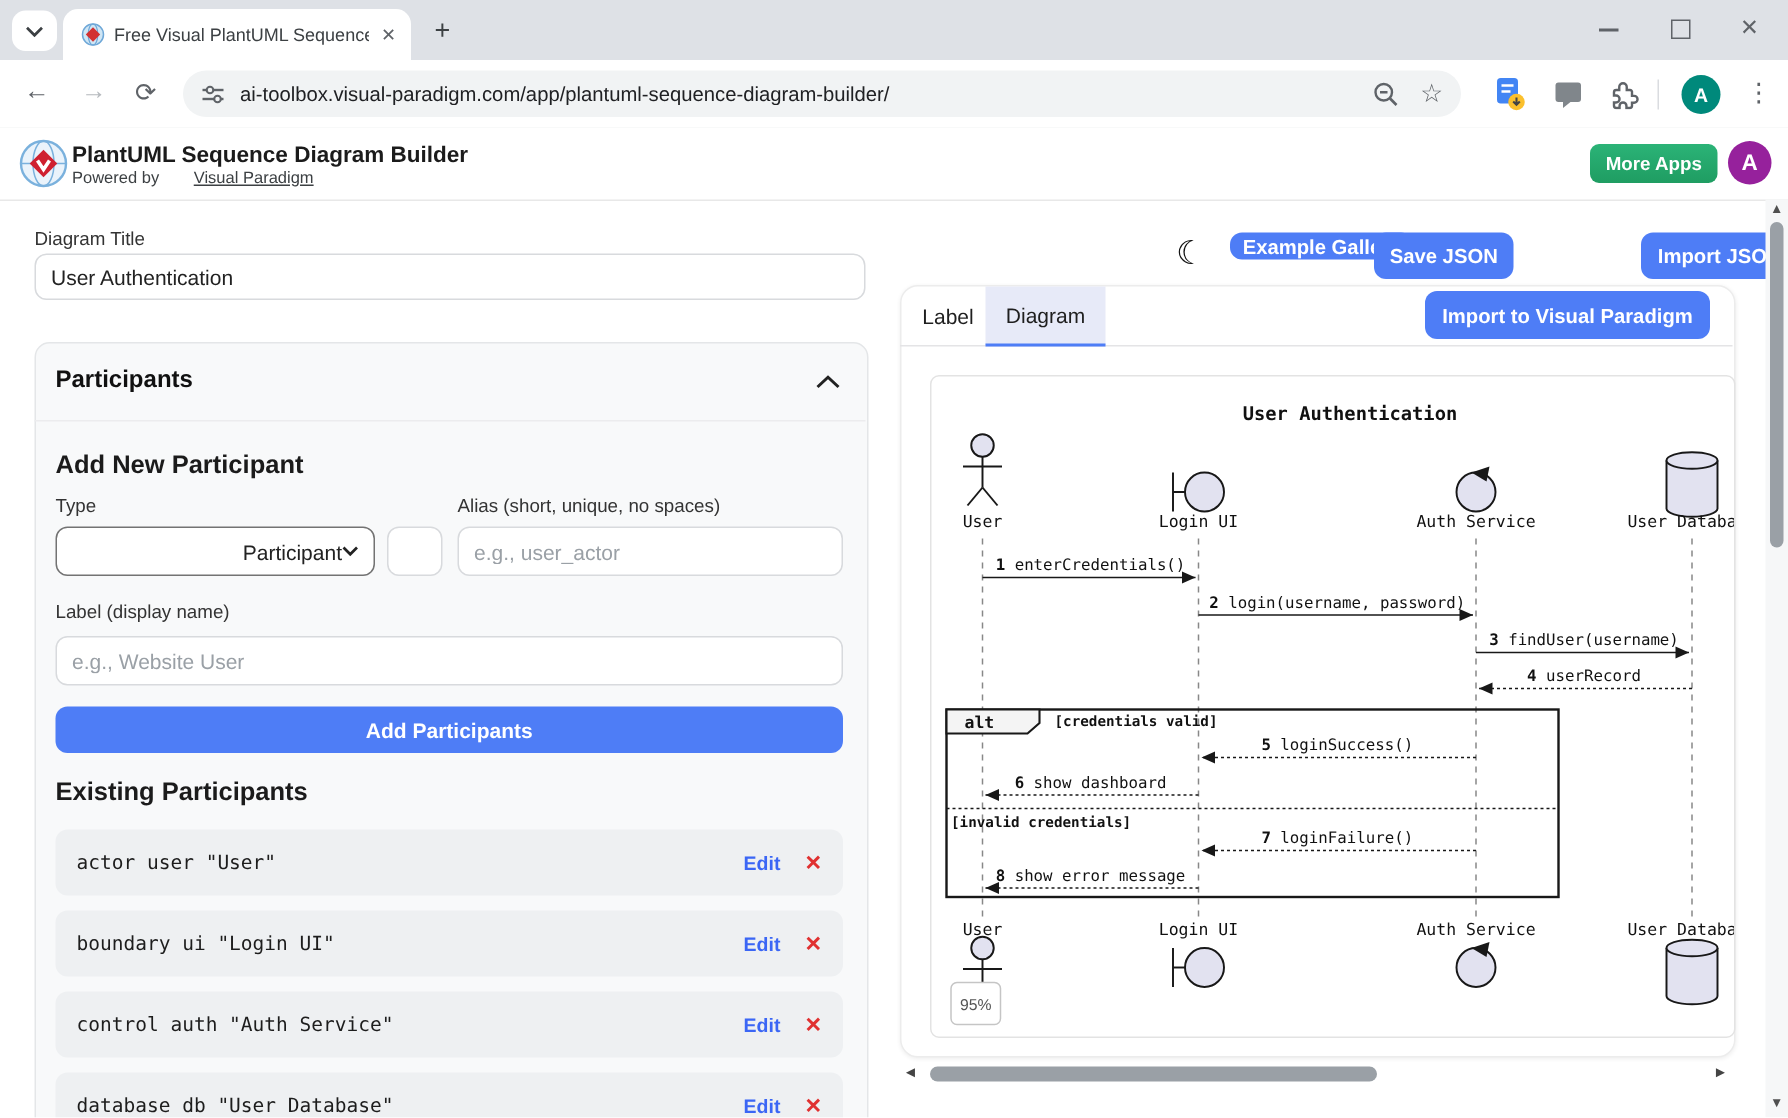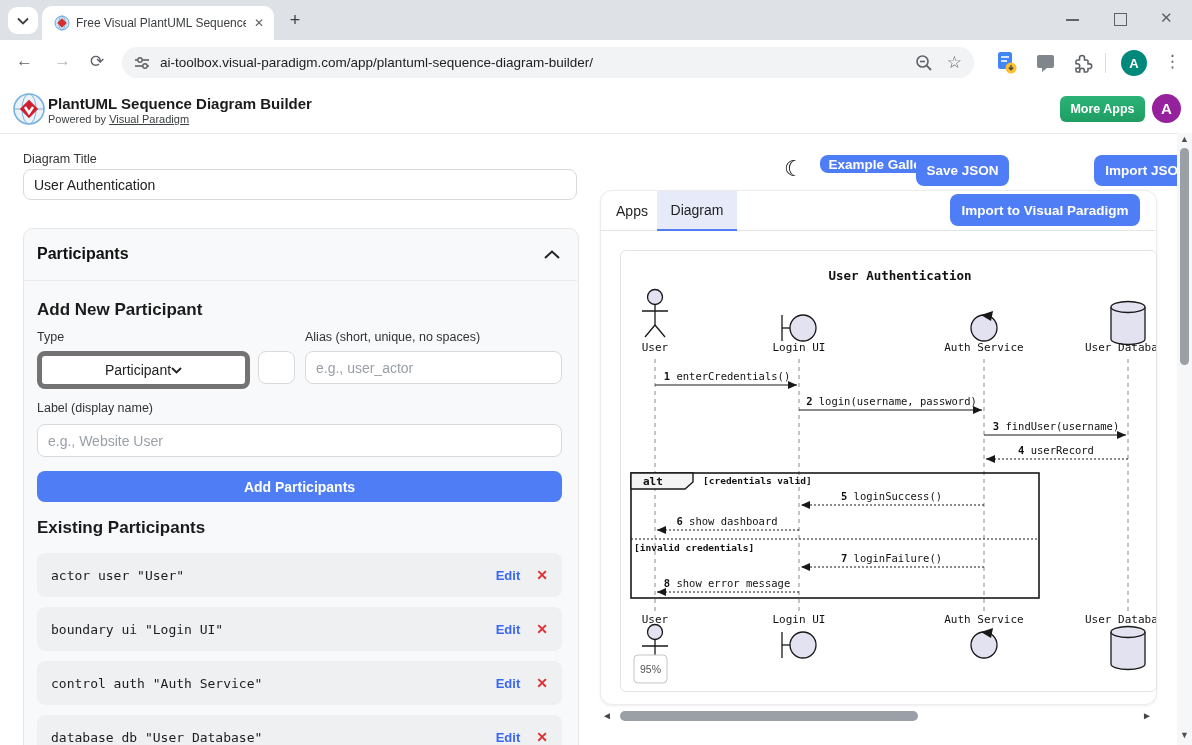--- a/index.html
+++ b/index.html
@@ -24,36 +24,36 @@
   .omnibox{left:122px;top:47px;width:852px;height:31px;background:#f1f3f4;border-radius:16px;
            display:flex;align-items:center;padding:0 12px;box-sizing:border-box;}
   .url{font-size:13.5px;color:#202124;margin-left:10px;flex:1;white-space:nowrap;overflow:hidden;}
   .avatar-browser{left:1121px;top:50px;width:26px;height:26px;border-radius:50%;background:#00897b;
         color:#fff;font-size:13px;font-weight:700;display:flex;align-items:center;justify-content:center;}
   .sep{left:1105px;top:53px;width:1px;height:20px;background:#dadce0;}
   
   .appheader{left:0;top:85px;width:1192px;height:48px;background:#fff;border-bottom:1px solid #e8e8e8;}
   .app-title{left:48px;top:95px;font-size:15px;font-weight:700;color:#1b1b1b;}
   .app-sub{left:48px;top:113px;font-size:11px;color:#3c4043;}
-  .app-sub a{color:#3c4043;text-decoration:underline;}
+  .app-sub a{color:#3c4043;text-decoration:underline;margin-left:20px;}
   .more-apps{left:1060px;top:96px;width:85px;height:26px;background:linear-gradient(180deg,#2bb377,#1f9d62);
         border-radius:6px;color:#fff;font-weight:700;font-size:12.5px;display:flex;align-items:center;justify-content:center;}
   .avatar-app{left:1152px;top:94px;width:29px;height:29px;border-radius:50%;background:#96219c;
         color:#fff;font-weight:700;font-size:15px;display:flex;align-items:center;justify-content:center;}
   
   .lbl{font-size:12.5px;color:#333;}
   .field{border:1px solid #d8dadd;border-radius:8px;background:#fff;box-sizing:border-box;
          font-family:"Liberation Sans",sans-serif;font-size:14px;color:#222;padding:0 10px;outline:none;}
   .field::placeholder{color:#9aa0a6;}
   .card{left:23px;top:228px;width:554px;height:560px;background:#f8f9fa;border:1px solid #e4e6e8;border-radius:10px;}
   .card-head{left:23px;top:228px;width:554px;height:53px;border-bottom:1px solid #ececee;box-sizing:border-box;}
   .part-title{left:37px;top:245px;font-size:16px;font-weight:700;color:#111;}
   .subhead{font-size:17px;font-weight:700;color:#1b1b1b;}
-  .selectbox{left:37px;top:351px;width:213px;height:33px;background:#fff;border:5px solid #737373;border-radius:8px;
-        display:flex;align-items:center;justify-content:center;padding:14px 10px;box-sizing:border-box;font-size:14px;color:#222;}
+  .selectbox{left:37px;top:351px;width:213px;height:33px;background:#fff;border:1px solid #737373;border-radius:8px;
+        display:flex;align-items:center;justify-content:flex-end;padding:14px 10px;box-sizing:border-box;font-size:14px;color:#222;}
   .minibox{left:258px;top:351px;width:37px;height:33px;background:#fff;border:1px solid #d8dadd;border-radius:8px;box-sizing:border-box;}
   .btn-blue{background:#4e7df6;color:#fff;font-weight:700;border-radius:8px;
         display:flex;align-items:center;justify-content:center;font-size:13.5px;}
   .p-row{height:44px;background:#eef0f2;border-radius:8px;margin-bottom:10px;
         display:flex;align-items:center;padding:0 14px;box-sizing:border-box;}
   .p-code{font-family:"DejaVu Sans Mono",monospace;font-size:13px;color:#1d1d1d;flex:1;}
   .p-edit{color:#3b66f5;font-weight:700;font-size:13px;margin-right:16px;}
   .p-del{color:#e03131;font-weight:700;font-size:14px;}
   
   .moon{left:784px;top:156px;font-size:22px;color:#111;}
@@ -200,21 +200,21 @@
       </div>
     </div>
 
   <div class="abs moon">☾</div>
   <div class="abs btn-blue" style="left:820px;top:155px;width:122px;height:18px;">Example Gallery</div>
   <div class="abs btn-blue" style="left:916px;top:155px;width:93px;height:31px;">Save JSON</div>
   <div class="abs btn-blue" style="left:1050px;top:155px;width:105px;height:31px;margin-left:44px;">Import JSON</div>
 
   <div class="abs rcard"></div>
   <div class="abs tabrow"></div>
-  <div class="abs tab-code">Apps</div>
+  <div class="abs tab-code">Label</div>
   <div class="abs tab-diagram">Diagram</div>
   <div class="abs btn-blue" style="left:950px;top:194px;width:190px;height:32px;">Import to Visual Paradigm</div>
 
   <div class="abs canvas">
     <svg id="seq-svg" width="535" height="440">
         <text x="279" y="29" text-anchor="middle" font-size="12.5" font-weight="bold">User Authentication</text>
         <line x1="34" y1="108" x2="34" y2="362" stroke="#888888" stroke-width="1" stroke-dasharray="4,4"></line>
         <line x1="178" y1="108" x2="178" y2="362" stroke="#888888" stroke-width="1" stroke-dasharray="4,4"></line>
         <line x1="363" y1="108" x2="363" y2="362" stroke="#888888" stroke-width="1" stroke-dasharray="4,4"></line>
         <line x1="507" y1="108" x2="507" y2="362" stroke="#888888" stroke-width="1" stroke-dasharray="4,4"></line>

